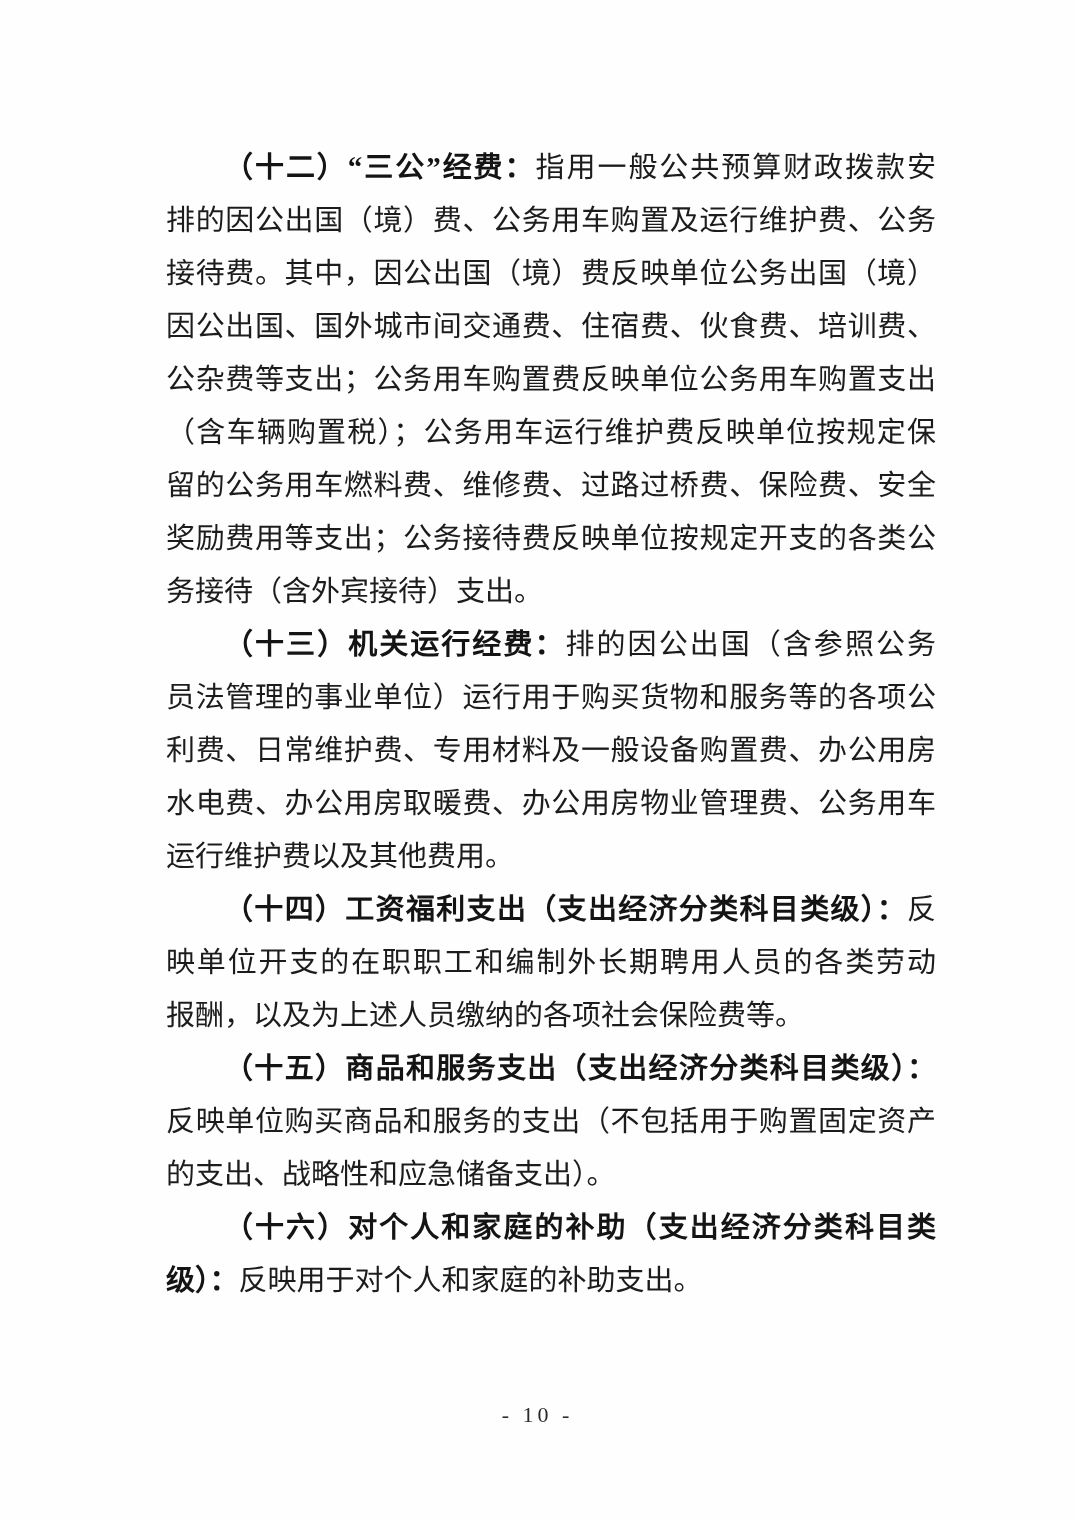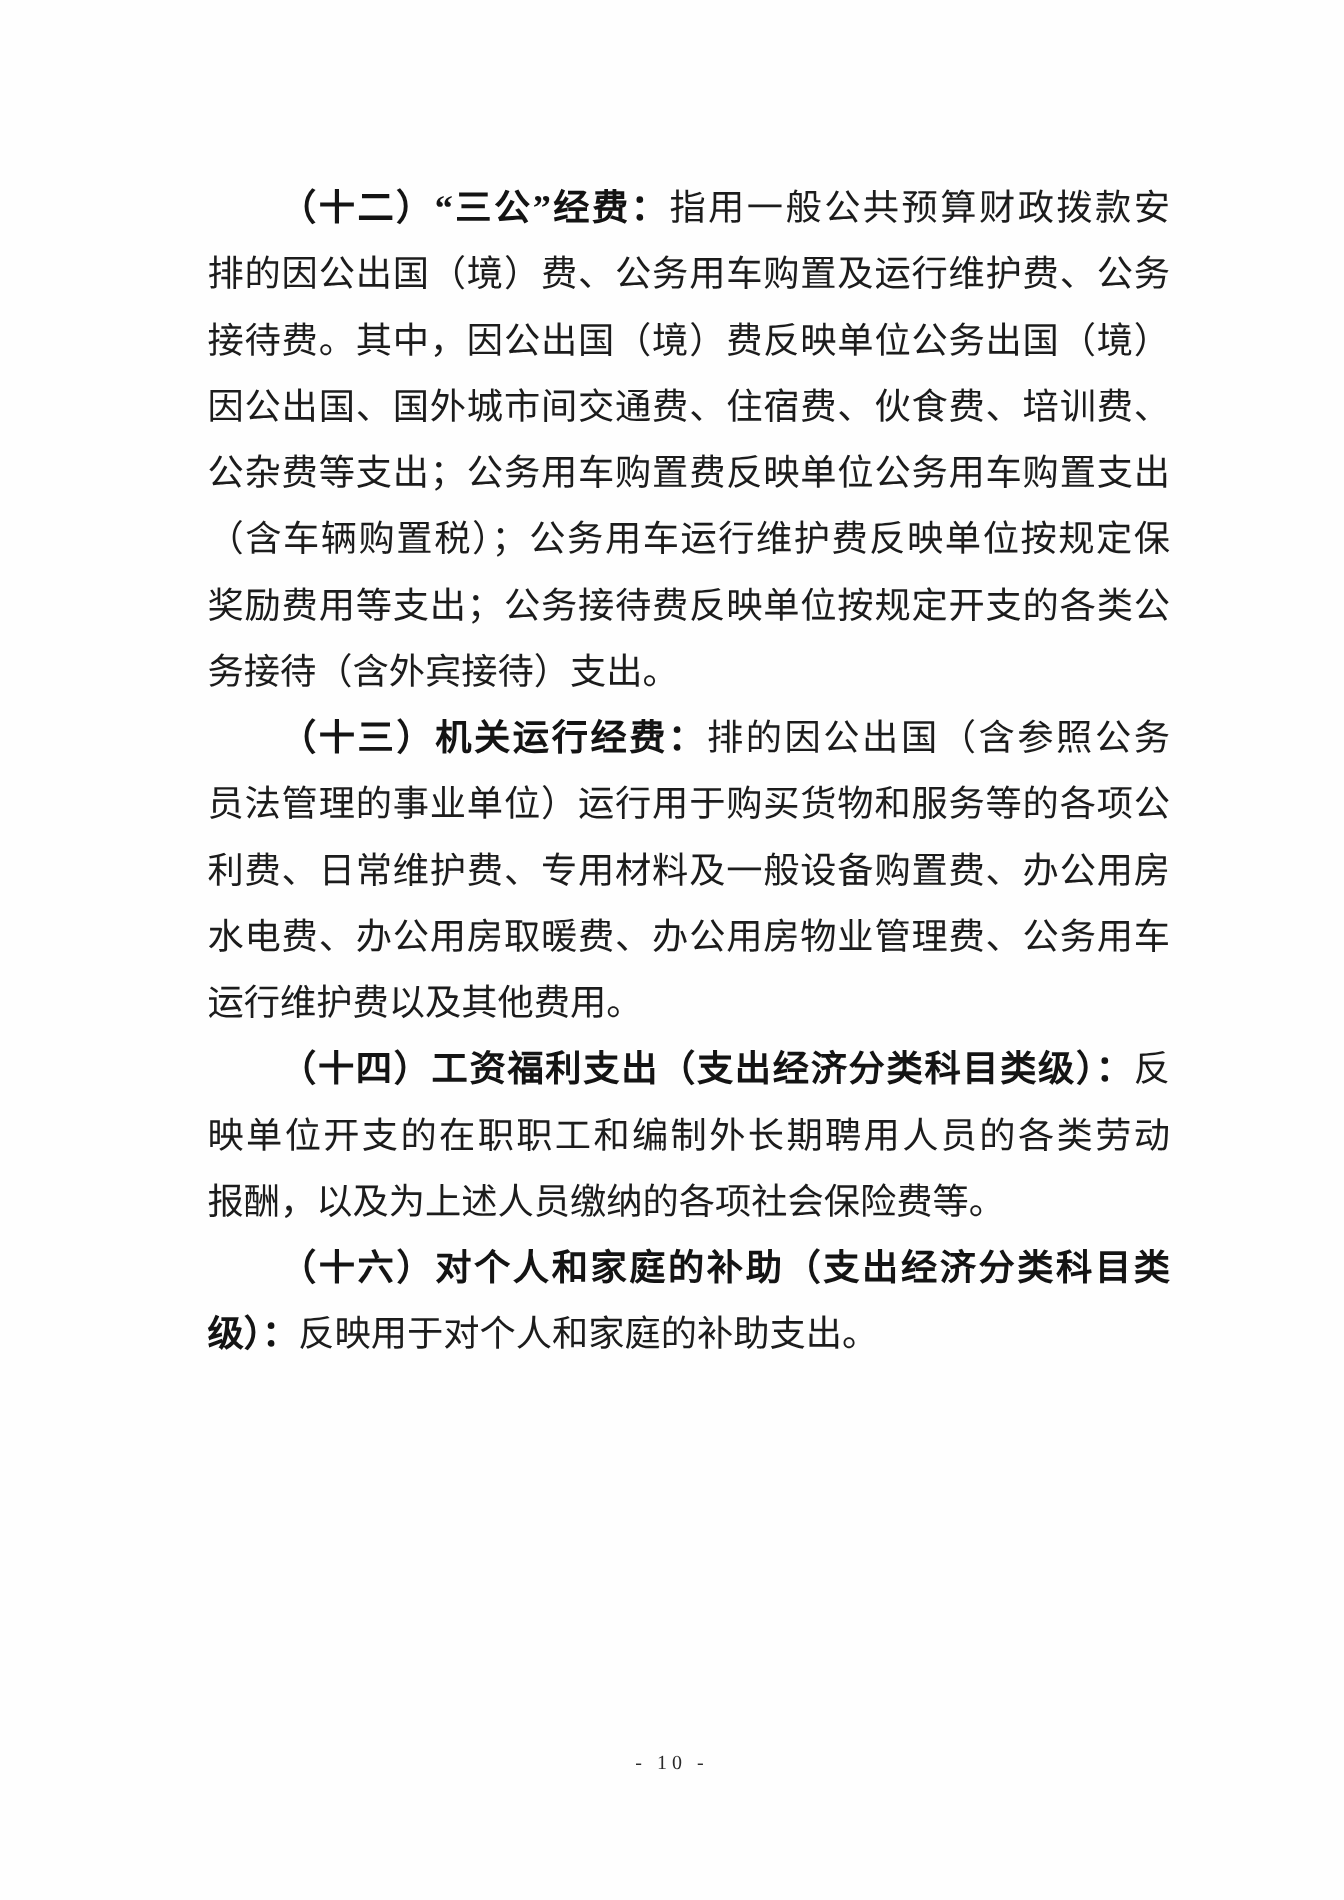--- a/index.html
+++ b/index.html
@@ -47,51 +47,57 @@
   .seg.bold {
     font-weight: 700;
     color: #141414;
   }
   .page-number {
     position: absolute;
     left: 0;
     top: 1402px;
     width: 100%;
     text-align: center;
-    font-size: 16px;
+    font-size: 22px;
     letter-spacing: 4px;
     color: #2a2a2a;
   }
 </style>
 </head>
 <body>
 
 <div class="page">
   <div class="doc-body">
       <div class="paragraph">
         <div class="line indent"><span class="seg bold">（十二）“三公”经费：</span><span class="seg">指用一般公共预算财政拨款安</span></div>
         <div class="line"><span class="seg">排的因公出国（境）费、公务用车购置及运行维护费、公务</span></div>
         <div class="line"><span class="seg">接待费。其中，因公出国（境）费反映单位公务出国（境）</span></div>
         <div class="line"><span class="seg">因公出国、国外城市间交通费、住宿费、伙食费、培训费、</span></div>
         <div class="line"><span class="seg">公杂费等支出；公务用车购置费反映单位公务用车购置支出</span></div>
         <div class="line"><span class="seg">（含车辆购置税）；公务用车运行维护费反映单位按规定保</span></div>
+        <div class="line"><span class="seg">留的公务用车燃料费、维修费、过路过桥费、保险费、安全</span></div>
         <div class="line"><span class="seg">奖励费用等支出；公务接待费反映单位按规定开支的各类公</span></div>
         <div class="line last"><span class="seg">务接待（含外宾接待）支出。</span></div>
       </div>
       <div class="paragraph">
         <div class="line indent"><span class="seg bold">（十三）机关运行经费：</span><span class="seg">排的因公出国（含参照公务</span></div>
         <div class="line"><span class="seg">员法管理的事业单位）运行用于购买货物和服务等的各项公</span></div>
         <div class="line"><span class="seg">利费、日常维护费、专用材料及一般设备购置费、办公用房</span></div>
         <div class="line"><span class="seg">水电费、办公用房取暖费、办公用房物业管理费、公务用车</span></div>
         <div class="line last"><span class="seg">运行维护费以及其他费用。</span></div>
       </div>
       <div class="paragraph">
         <div class="line indent"><span class="seg bold">（十四）工资福利支出（支出经济分类科目类级）：</span><span class="seg">反</span></div>
         <div class="line"><span class="seg">映单位开支的在职职工和编制外长期聘用人员的各类劳动</span></div>
         <div class="line last"><span class="seg">报酬，以及为上述人员缴纳的各项社会保险费等。</span></div>
       </div>
       <div class="paragraph">
+        <div class="line indent"><span class="seg bold">（十五）商品和服务支出（支出经济分类科目类级）：</span></div>
+        <div class="line"><span class="seg">反映单位购买商品和服务的支出（不包括用于购置固定资产</span></div>
+        <div class="line last"><span class="seg">的支出、战略性和应急储备支出）。</span></div>
+      </div>
+      <div class="paragraph">
         <div class="line indent"><span class="seg bold">（十六）对个人和家庭的补助（支出经济分类科目类</span></div>
         <div class="line last"><span class="seg bold">级）：</span><span class="seg">反映用于对个人和家庭的补助支出。</span></div>
       </div>
     </div>
   <div class="page-number">- 10 -</div>
 </div>
 
 </body></html>

